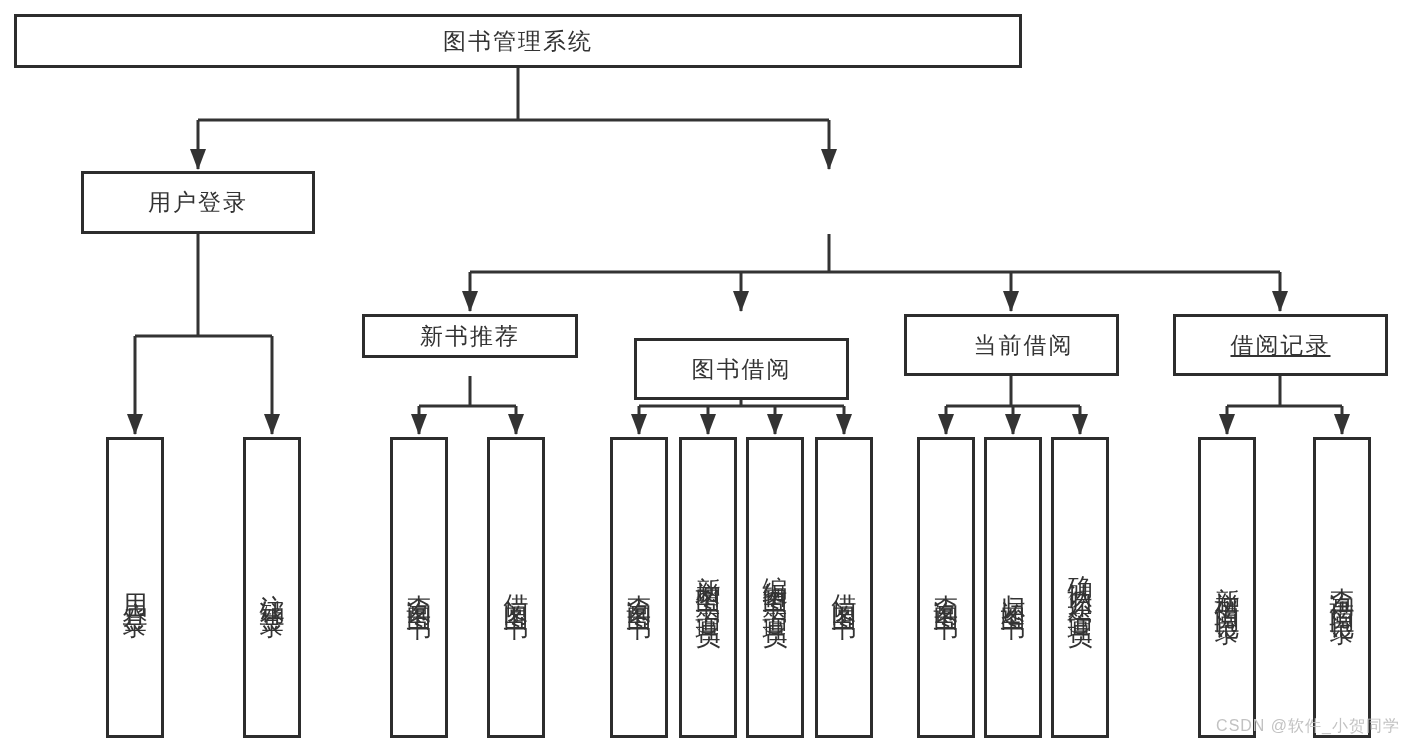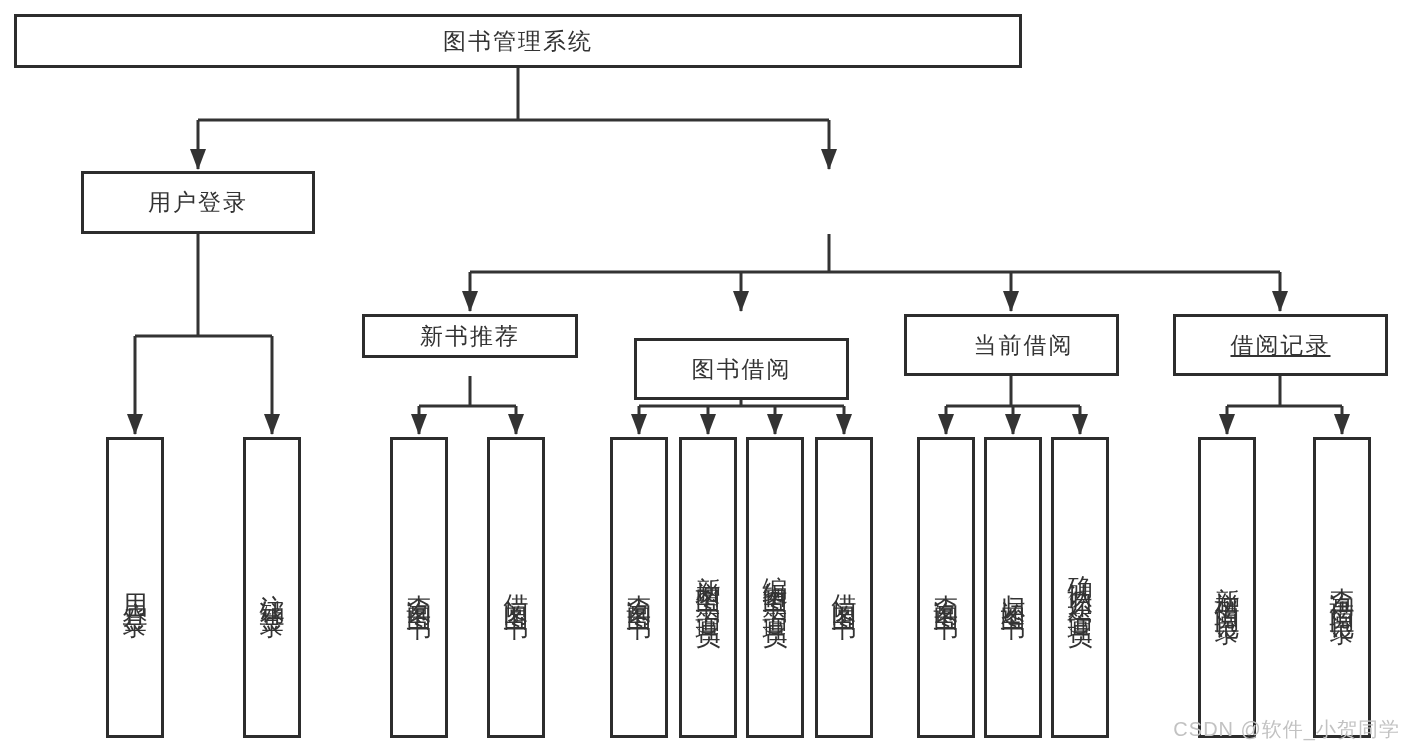--- a/index.html
+++ b/index.html
@@ -76,21 +76,21 @@
   .l-2-3 { left: 815px; }
   .l-3-0 { left: 917px; }
   .l-3-1 { left: 984px; }
   .l-3-2 { left: 1051px; }
   .l-4-0 { left: 1198px; }
   .l-4-1 { left: 1313px; }
   .watermark {
     position: absolute;
     right: 5px;
     top: 716px;
-    font-size: 20px;
+    font-size: 16px;
     letter-spacing: 1px;
     color: #c2c2c2;
     z-index: 2;
     white-space: nowrap;
   }
 </style>
 </head>
 <body>
 
 <div class="stage">

